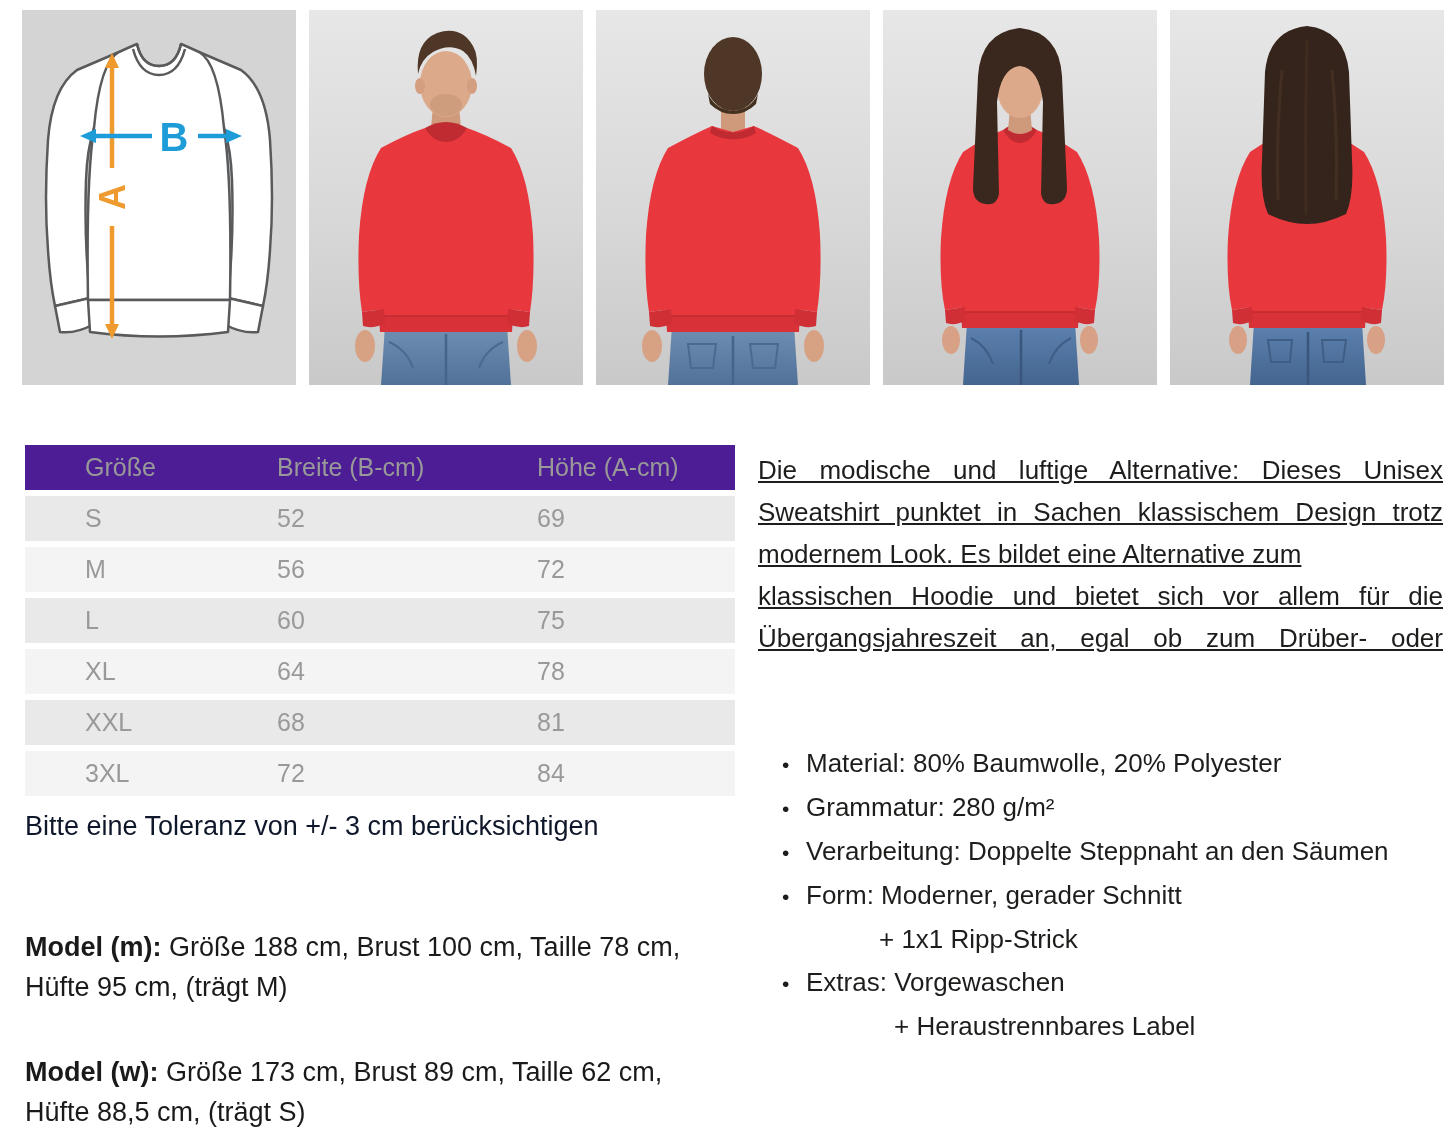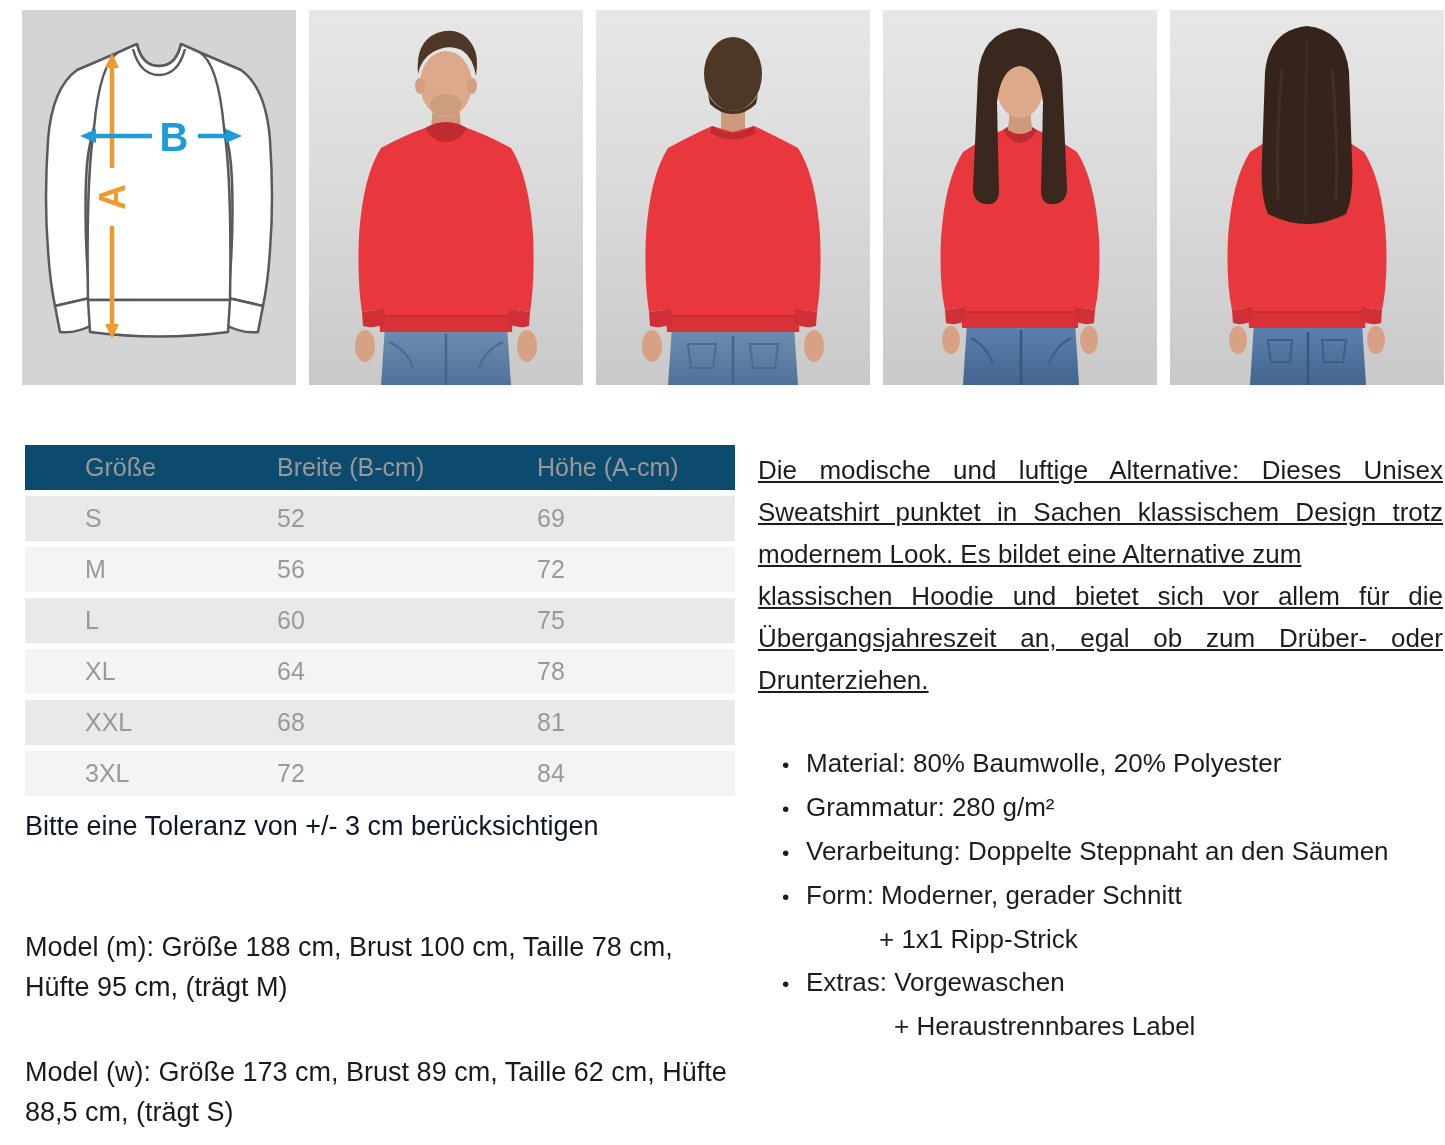--- a/index.html
+++ b/index.html
@@ -6,29 +6,29 @@
   .page{position:relative;width:1445px;height:1145px;background:#ffffff;overflow:hidden;
         font-family:"Liberation Sans",sans-serif;color:#1d1d1b;}
   
   .image-row{position:absolute;top:10px;left:22px;width:1423px;height:375px;display:flex;gap:13px;}
   .panel{width:274px;height:375px;margin:0;}
   .panel svg{display:block;width:274px;height:375px;}
   
   .size-table{position:absolute;left:25px;top:445px;width:710px;font-size:25px;color:#999999;}
   .t-row{display:grid;grid-template-columns:252px 260px 198px;align-items:center;height:45px;margin-bottom:6px;}
   .t-row>div:first-child{padding-left:60px;}
-  .t-head{background:#0c4a6e;}
+  .t-head{background:#4c1d95;}
   .t-odd{background:#e9e9e9;}
   .t-even{background:#f4f4f4;}
   
   .tolerance{position:absolute;left:25px;top:806px;width:700px;font-size:27px;line-height:40px;color:#0f172a;}
   .model-block{position:absolute;left:25px;width:705px;font-size:27px;line-height:40px;color:#1a1a1a;}
   #model-m{top:900px;}
   #model-w{top:1025px;}
-  .model-block b{font-weight:400;}
+  .model-block b{font-weight:700;}
   
   .description{position:absolute;left:758px;top:449px;width:685px;font-size:26px;line-height:42px;color:#1d1d1b;}
   .d-line{height:42px;overflow:hidden;text-decoration:underline;}
   .d-line.j{text-align:justify;text-align-last:justify;}
   .d-line.l{text-align:left;}
   .features{position:absolute;left:758px;top:742px;width:685px;font-size:26px;line-height:43px;color:#1d1d1b;}
   .f-line{white-space:pre-wrap;margin-left:21px;}
   .f-line .dot{display:inline-block;width:24px;padding-left:3px;font-size:21px;}
   .f-cont1{padding-left:100px;}
   .f-cont2{padding-left:115px;}
@@ -284,21 +284,20 @@
   <p class="model-block" id="model-m"><b>Model (m):</b><span> Größe 188 cm, Brust 100 cm, Taille 78 cm, Hüfte 95 cm, (trägt M)</span></p>
 
   <p class="model-block" id="model-w"><b>Model (w):</b><span> Größe 173 cm, Brust 89 cm, Taille 62 cm, Hüfte 88,5 cm, (trägt S)</span></p>
 
   <div class="description">
     <div class="d-line j">Die modische und luftige Alternative: Dieses Unisex</div>
     <div class="d-line j">Sweatshirt punktet in Sachen klassischem Design trotz</div>
     <div class="d-line l">modernem Look. Es bildet eine Alternative zum</div>
     <div class="d-line j">klassischen Hoodie und bietet sich vor allem für die</div>
     <div class="d-line j">Übergangsjahreszeit an, egal ob zum Drüber- oder</div>
-    <div class="d-line l">Drunterziehen.</div>
   </div>
 
   <div class="features">
     <div class="f-line"><span class="dot">•</span><span class="f-text">Material: 80% Baumwolle, 20% Polyester</span></div>
     <div class="f-line"><span class="dot">•</span><span class="f-text">Grammatur: 280 g/m²</span></div>
     <div class="f-line"><span class="dot">•</span><span class="f-text">Verarbeitung: Doppelte Steppnaht an den Säumen</span></div>
     <div class="f-line"><span class="dot">•</span><span class="f-text">Form: Moderner, gerader Schnitt</span></div>
     <div class="f-line f-cont1">+ 1x1 Ripp-Strick</div>
     <div class="f-line"><span class="dot">•</span><span class="f-text">Extras: Vorgewaschen</span></div>
     <div class="f-line f-cont2">+ Heraustrennbares Label</div>

